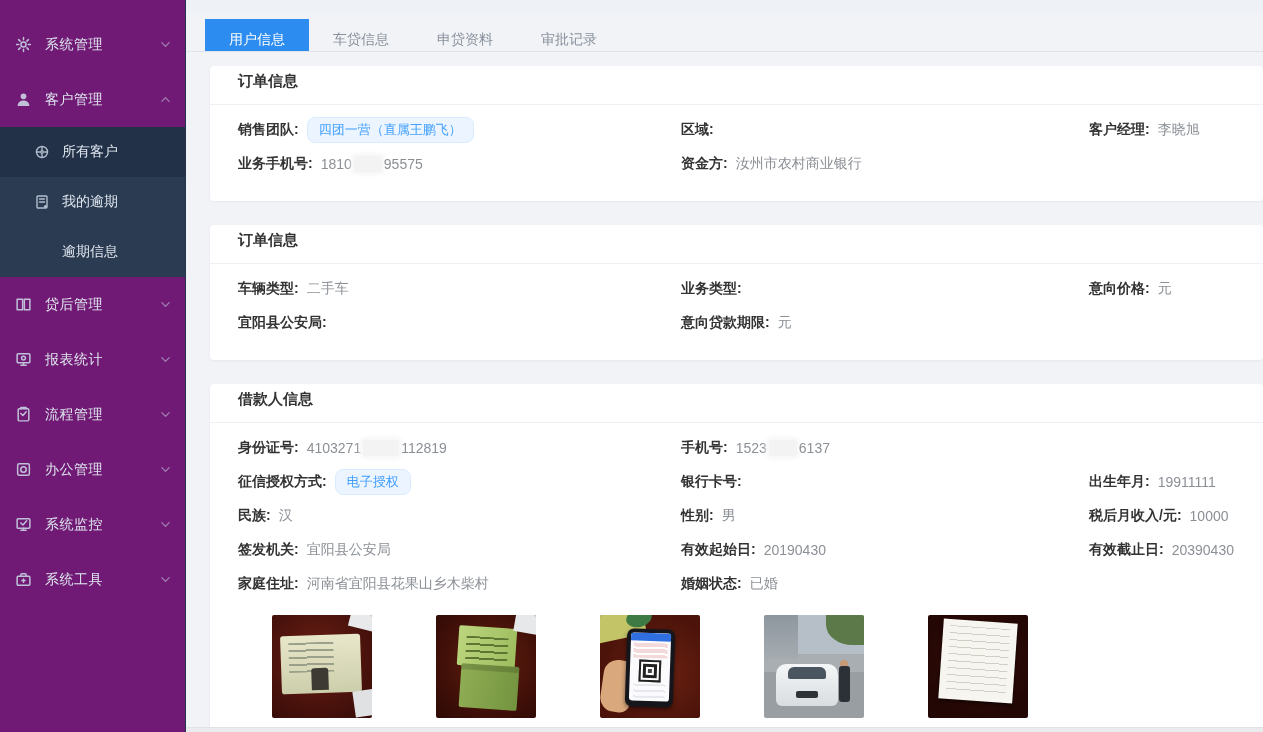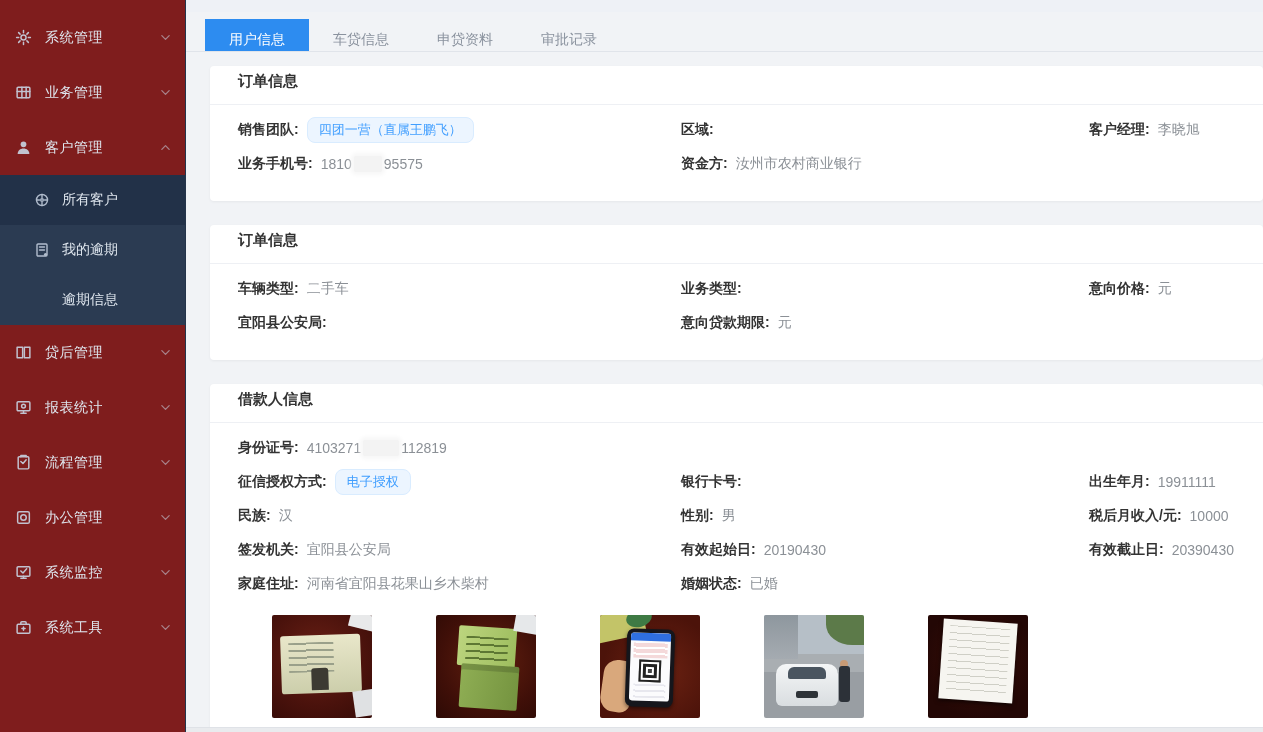--- a/index.html
+++ b/index.html
@@ -1,22 +1,22 @@
 <!DOCTYPE html>
 <html><head>
 <meta charset="utf-8">
 <style>
   * { margin:0; padding:0; box-sizing:border-box; }
   html,body { width:1263px; height:732px; overflow:hidden;
     font-family:"Liberation Sans","DejaVu Sans",sans-serif; }
   body { display:flex; background:#f1f3f6; }
 
   
-  .sidebar { width:186px; min-width:186px; height:100%; background:#7f1d1d;
-    padding-top:10px; color:#dfe6ee; border-right:1px solid #24344a; }
+  .sidebar { width:186px; min-width:186px; height:100%; background:#701a75;
+    padding-top:17px; color:#dfe6ee; border-right:1px solid #24344a; }
   .s-item { height:55px; display:flex; align-items:center; padding:0 14px 0 15px;
     font-size:14px; cursor:pointer; }
   .s-item .ic { width:17px; height:17px; margin-right:13px; flex:none; opacity:.9; }
   .s-item .lbl { flex:1; letter-spacing:.5px; }
   .chev { width:11px; height:11px; opacity:.55; flex:none; }
   .chev.up { transform:rotate(180deg); }
   .submenu { background:#2b3b52; }
   .sub-item { height:50px; display:flex; align-items:center; padding-left:34px;
     font-size:14px; cursor:pointer; }
   .sub-item .ic { width:16px; height:16px; margin-right:12px; flex:none; opacity:.85; }
@@ -138,32 +138,20 @@
           <circle cx="8" cy="8" r="2.4"></circle>
           <path d="M8 1.5v2M8 12.5v2M1.5 8h2M12.5 8h2M3.4 3.4l1.4 1.4M11.2 11.2l1.4 1.4M12.6 3.4l-1.4 1.4M4.8 11.2l-1.4 1.4"></path>
         </svg>
     </span>
     <span class="lbl">系统管理</span>
     <svg class="chev white" viewBox="0 0 12 12">
         <path d="M2 4l4 4 4-4"></path>
       </svg>
   </div>
 
-  <div class="s-item">
-    <span class="ic">
-      <svg class="white" viewBox="0 0 16 16" width="17" height="17">
-          <rect x="2" y="3" width="12" height="10" rx="1"></rect>
-          <path d="M2 7h12M6.5 3v10M10.5 3v10"></path>
-        </svg>
-    </span>
-    <span class="lbl">业务管理</span>
-    <svg class="chev white" viewBox="0 0 12 12">
-        <path d="M2 4l4 4 4-4"></path>
-      </svg>
-  </div>
 
   <div class="s-item">
     <span class="ic">
       <svg viewBox="0 0 16 16" width="17" height="17" fill="#c9d4e3">
           <circle cx="8" cy="5" r="2.7"></circle>
           <path d="M2.5 14c0-3 2.4-5 5.5-5s5.5 2 5.5 5z"></path>
         </svg>
     </span>
     <span class="lbl">客户管理</span>
     <svg class="chev up white" viewBox="0 0 12 12">
@@ -357,20 +345,26 @@
     <section class="card">
       <div class="card-title">借款人信息</div>
       <div class="card-body">
         <div class="frow">
           <div class="cell">
             <span class="flabel">身份证号:</span>
             <span class="fvalue">4103271</span>
               <span class="censor wide"></span>
               <span class="fvalue">112819</span>
           </div>
+          <div class="cell">
+            <span class="flabel">手机号:</span>
+            <span class="fvalue">1523</span>
+              <span class="censor"></span>
+              <span class="fvalue">6137</span>
+          </div>
         </div>
         <div class="frow">
           <div class="cell">
             <span class="flabel">征信授权方式:</span>
             <span class="tag">电子授权</span>
           </div>
           <div class="cell">
             <span class="flabel">银行卡号:</span>
             <span class="fvalue"></span>
           </div>

